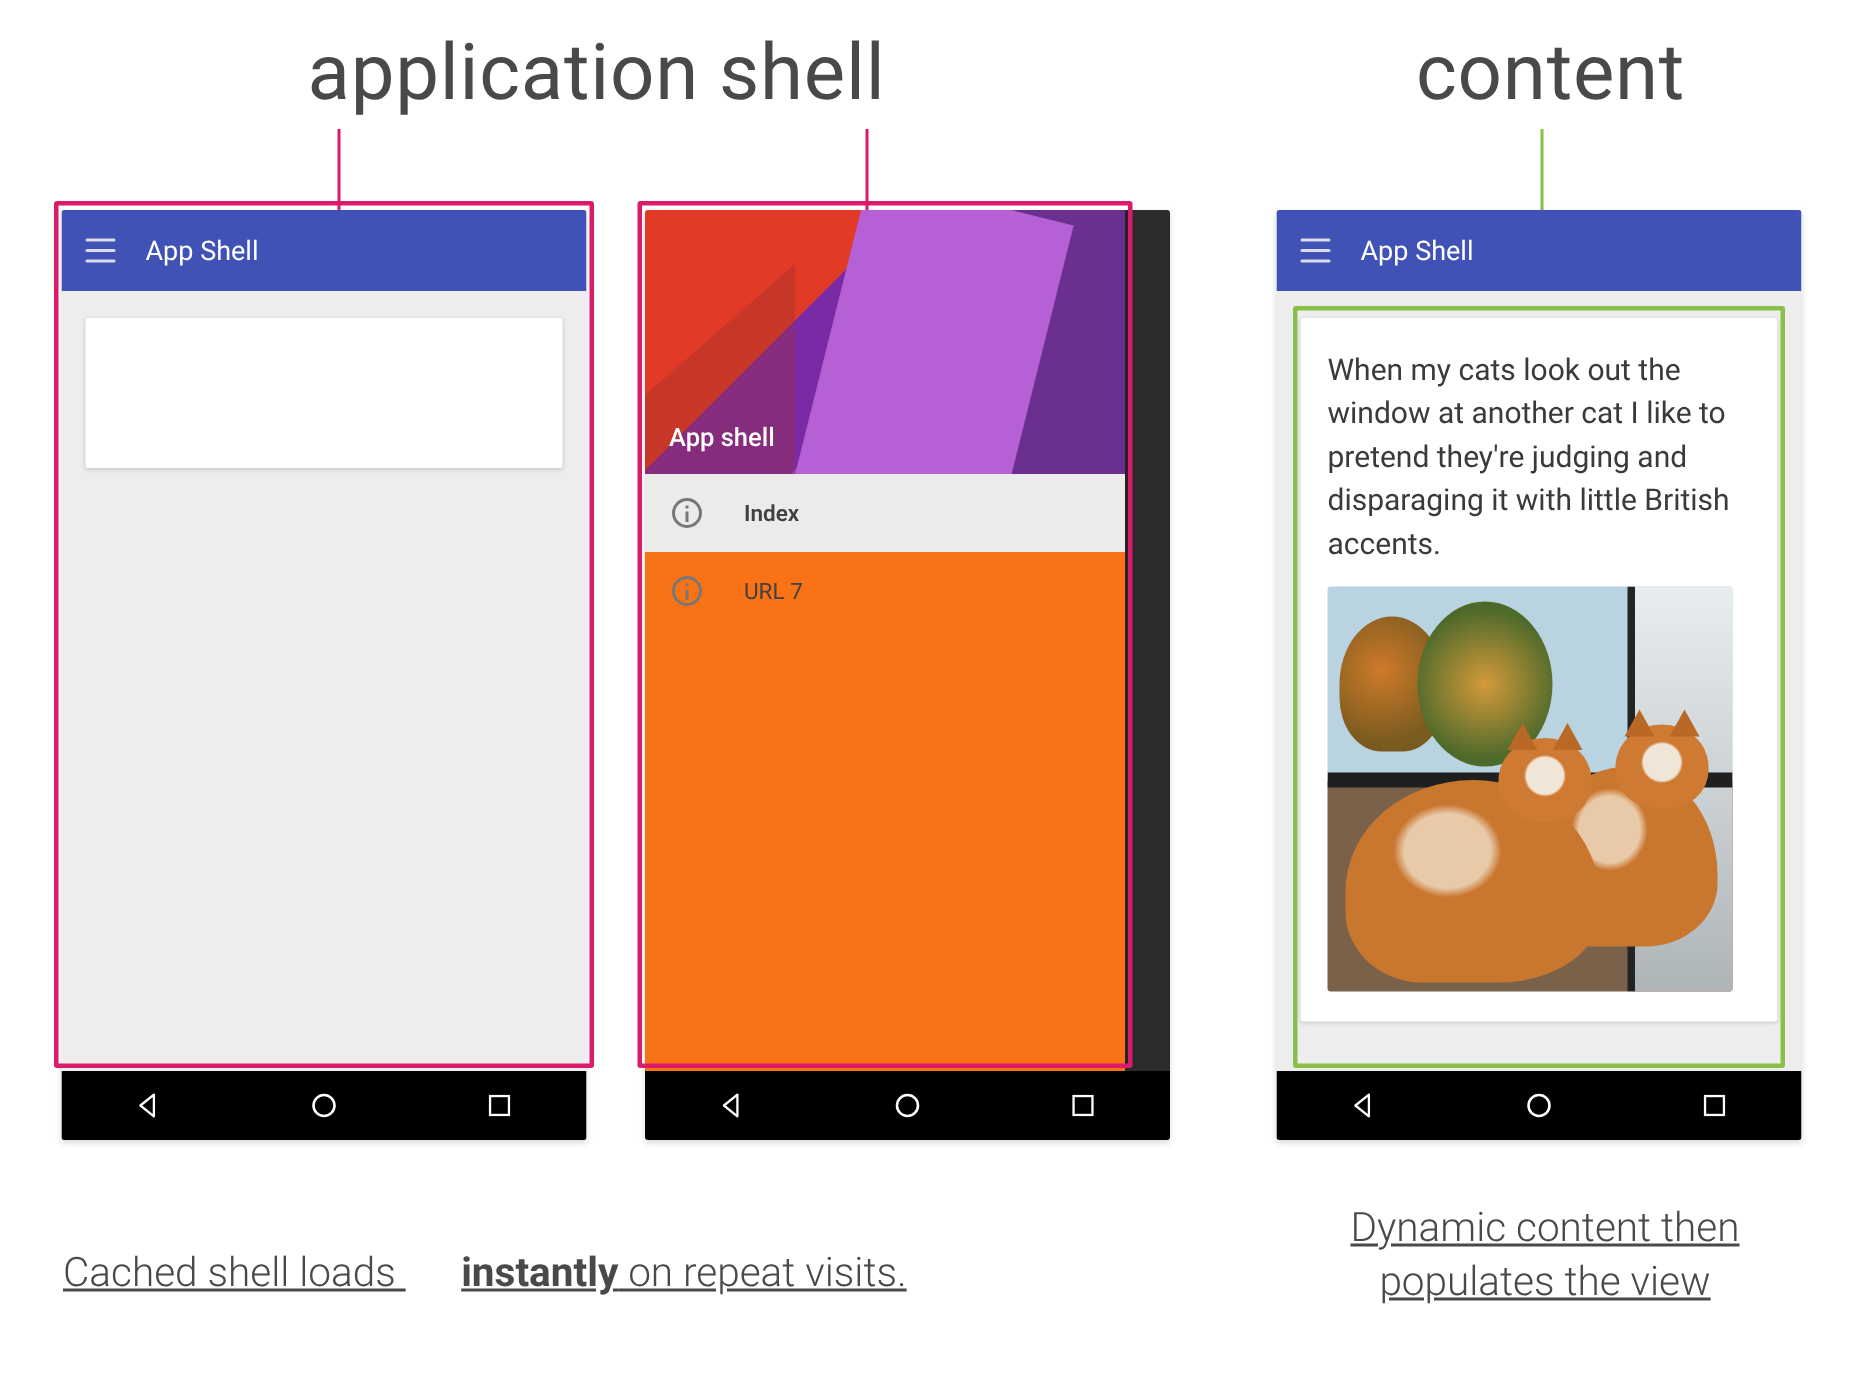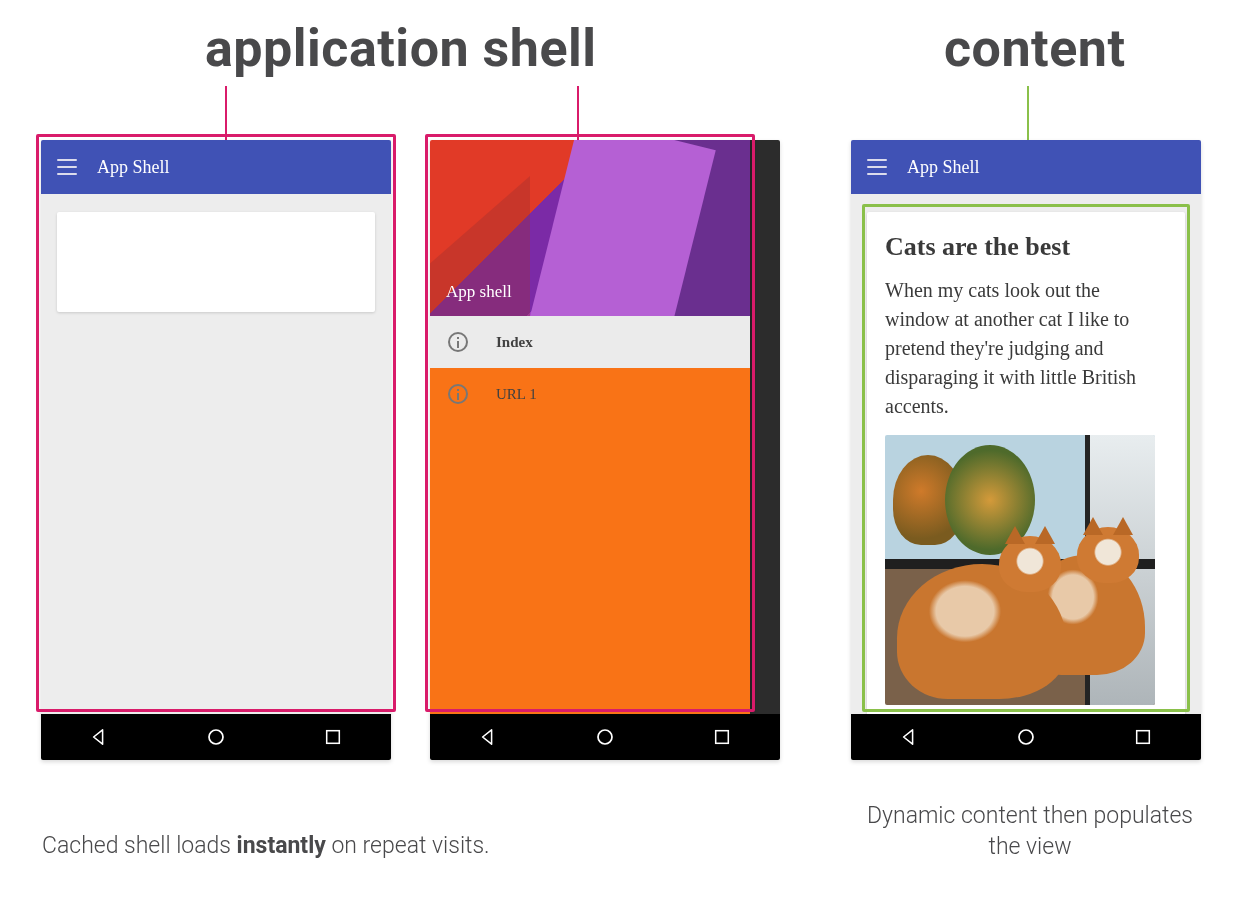--- a/index.html
+++ b/index.html
@@ -6,41 +6,40 @@
   body {
     font-family: -apple-system, BlinkMacSystemFont, "Segoe UI", Roboto, Helvetica, Arial, sans-serif;
     background: #ffffff;
     width: 1249px;
     height: 923px;
     position: relative;
     color: #49494b;
   }
   .heading {
     position: absolute;
-    font-weight: 700;
+    font-weight: 400;
     font-size: 52px;
     letter-spacing: 0.5px;
     color: #49494b;
   }
   .connector {
     position: absolute;
     width: 2px;
   }
   .connector.pink { background: #d91b6a; }
   .connector.green { background: #8ac04a; }
 
   .phone {
     position: absolute;
     width: 350px;
     height: 620px;
     background: #ededed;
     box-shadow: 0 2px 4px rgba(0,0,0,0.15);
     border-radius: 2px;
     overflow: hidden;
-    font-family: Liberation Serif, serif;
   }
   .phone .appbar {
     height: 54px;
     background: #4052b5;
     color: #fff;
     display: flex;
     align-items: center;
     padding: 0 16px;
     gap: 20px;
     font-size: 18px;
@@ -246,26 +245,27 @@
     width: 0; height: 0;
     border-left: 10px solid transparent;
     border-right: 10px solid transparent;
     border-bottom: 18px solid #b96826;
   }
   .cat .ear.e1 { left: 6px; }
   .cat .ear.e2 { right: 6px; }
 
   .caption {
     position: absolute;
-    font-size: 23px;
+    font-size: 27px;
     font-weight: 300;
     color: #49494b;
     line-height: 1.35;
-  }
-  .caption strong { font-weight: 700; }
+    text-decoration: underline;
+  }
+  .caption strong { font-weight: 700; margin-left: 37px; }
   .caption.center { text-align: center; }
 </style>
 </head>
 <body>
 
 <div class="heading" style="left:205px; top:18px;">application shell</div>
 <div class="heading" style="left:944px; top:18px;">content</div>
 
 <div class="connector pink" style="left:225px; top:86px; height:54px;"></div>
 <div class="connector pink" style="left:577px; top:86px; height:54px;"></div>
@@ -312,21 +312,21 @@
         <div class="tri1"></div>
       <div class="drawer-header-label">App shell</div>
     </div>
     <div class="drawer-list">
       <div class="drawer-item active">
         <div class="info-icon"></div>
         <span>Index</span>
       </div>
       <div class="drawer-item">
         <div class="info-icon"></div>
-        <span>URL 1</span>
+        <span>URL 7</span>
       </div>
     </div>
   </div>
   <div class="navbar">
     <div class="nav-btn">
         <svg width="18" height="18" viewBox="0 0 20 20">
           <path d="M14 2 L4 10 L14 18 Z" fill="none" stroke="#fff" stroke-width="1.7" stroke-linejoin="round"></path>
         </svg>
       </div>
     <div class="nav-btn">
@@ -347,21 +347,20 @@
   <div class="appbar">
     <div class="menu-icon">
         <span></span>
         <span></span>
         <span></span>
       </div>
     <span>App Shell</span>
   </div>
   <div class="body">
     <div class="content-card">
-      <h2>Cats are the best</h2>
       <p>When my cats look out the window at another cat I like to pretend they're judging and disparaging it with little British accents.</p>
       <div class="cats-img">
         <div class="tree"></div>
           <div class="tree2"></div>
         <div class="windowframe"></div>
         <div class="sill"></div>
         <div class="cat c2">
             <div class="head">
               <div class="ear e1"></div>
               <div class="ear e2"></div>

